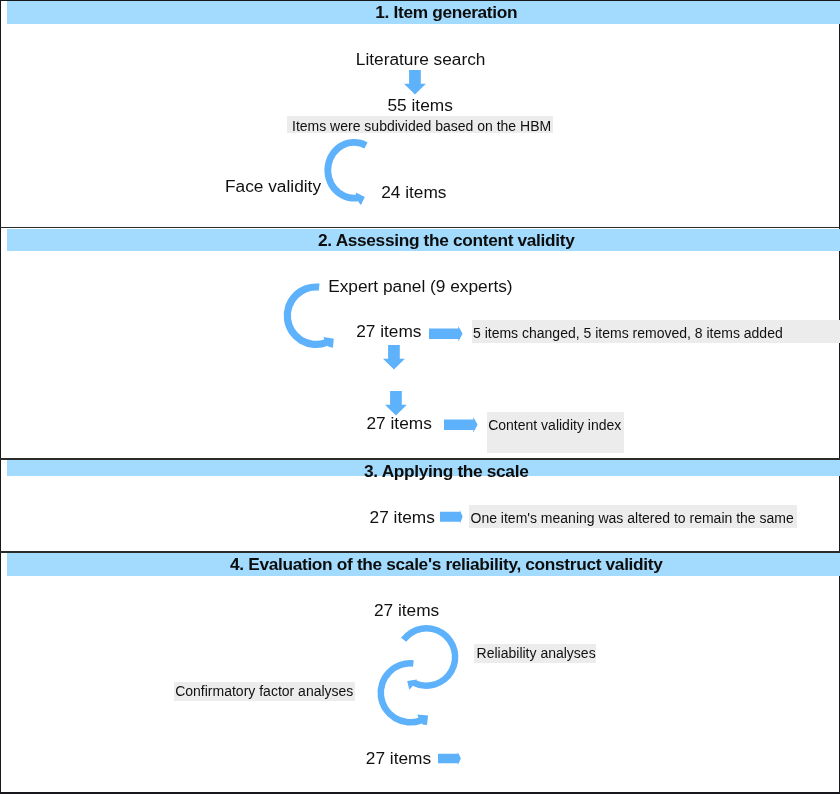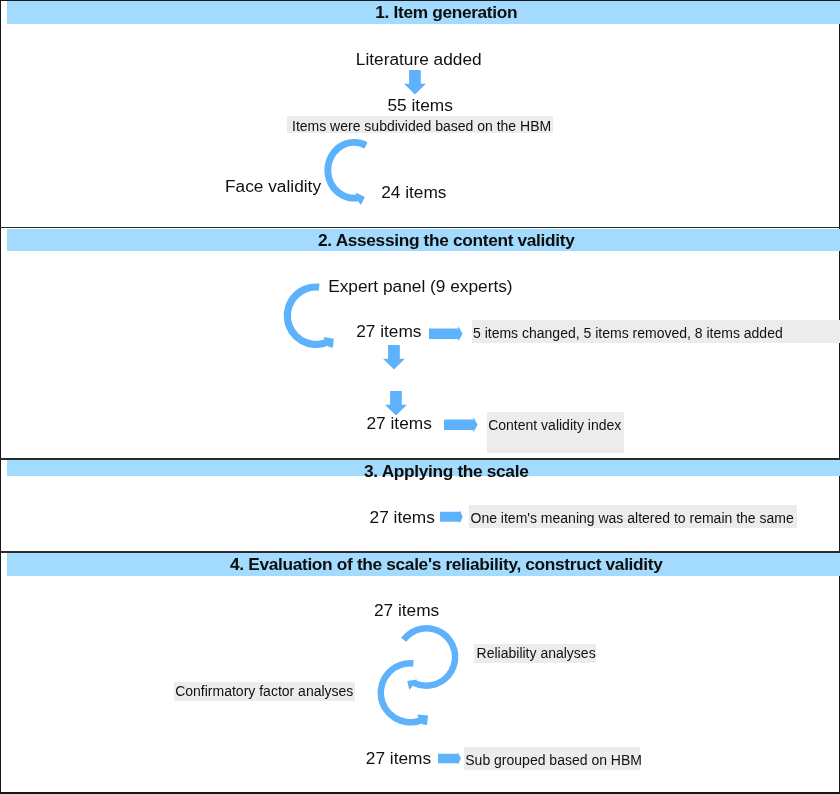--- a/index.html
+++ b/index.html
@@ -59,21 +59,21 @@
 
   <div class="frame-top"></div>
   <div class="frame-bottom"></div>
   <div class="frame-left"></div>
   <div class="frame-right"></div>
 
   <div class="hdr" style="top:1.25px;height:22.55px;line-height:23px;">
       <span>1. Item generation</span>
     </div>
 
-  <div class="node" style="left:355.8px;top:49px;">Literature added</div>
+  <div class="node" style="left:355.8px;top:49px;">Literature search</div>
 
   <svg class="gfx" style="left:403.5px;top:69.8px;" width="21.9" height="24.4" viewBox="0 0 21.9 24.4">
     <path class="blue" d="M5.10 0H16.80V13.70H21.90L10.95 24.40L0 13.70H5.10Z"></path>
   </svg>
 
   <div class="node" style="left:387.5px;top:94.7px;text-align:right;">55 items</div>
 
   <div class="note" style="left:287px;top:116.3px;width:266px;height:17px;padding:0 0 0 5px;line-height:20px;">Items were subdivided based on the HBM</div>
 
   <svg class="gfx" style="left:322px;top:135px;" width="50" height="74" viewBox="0 0 50 74">
@@ -148,15 +148,14 @@
   <div class="note" style="left:474.1px;top:644.2px;width:122px;height:18.9px;padding:0 0 0 2.5px;line-height:19.4px;">Reliability analyses</div>
 
   <div class="note" style="left:173.6px;top:681.8px;width:181px;height:18.9px;padding:0 0 0 1.6px;line-height:19.8px;">Confirmatory factor analyses</div>
 
   <div class="node" style="left:365.8px;top:748.3px;">27 items</div>
 
   <svg class="gfx" style="left:438px;top:751.8px;" width="22.9" height="13" viewBox="0 0 22.9 13">
     <path class="blue" d="M0 1.65H19.80V0L22.90 6.50L19.80 13.00V11.35H0Z"></path>
   </svg>
 
-  <div class="note" style="left:463.9px;top:746.6px;width:176px;height:23.1px;padding:0 0 0 1.4px;line-height:26.8px;">Sub grouped based on HBM</div>
 
 </div>
 
 </body></html>

